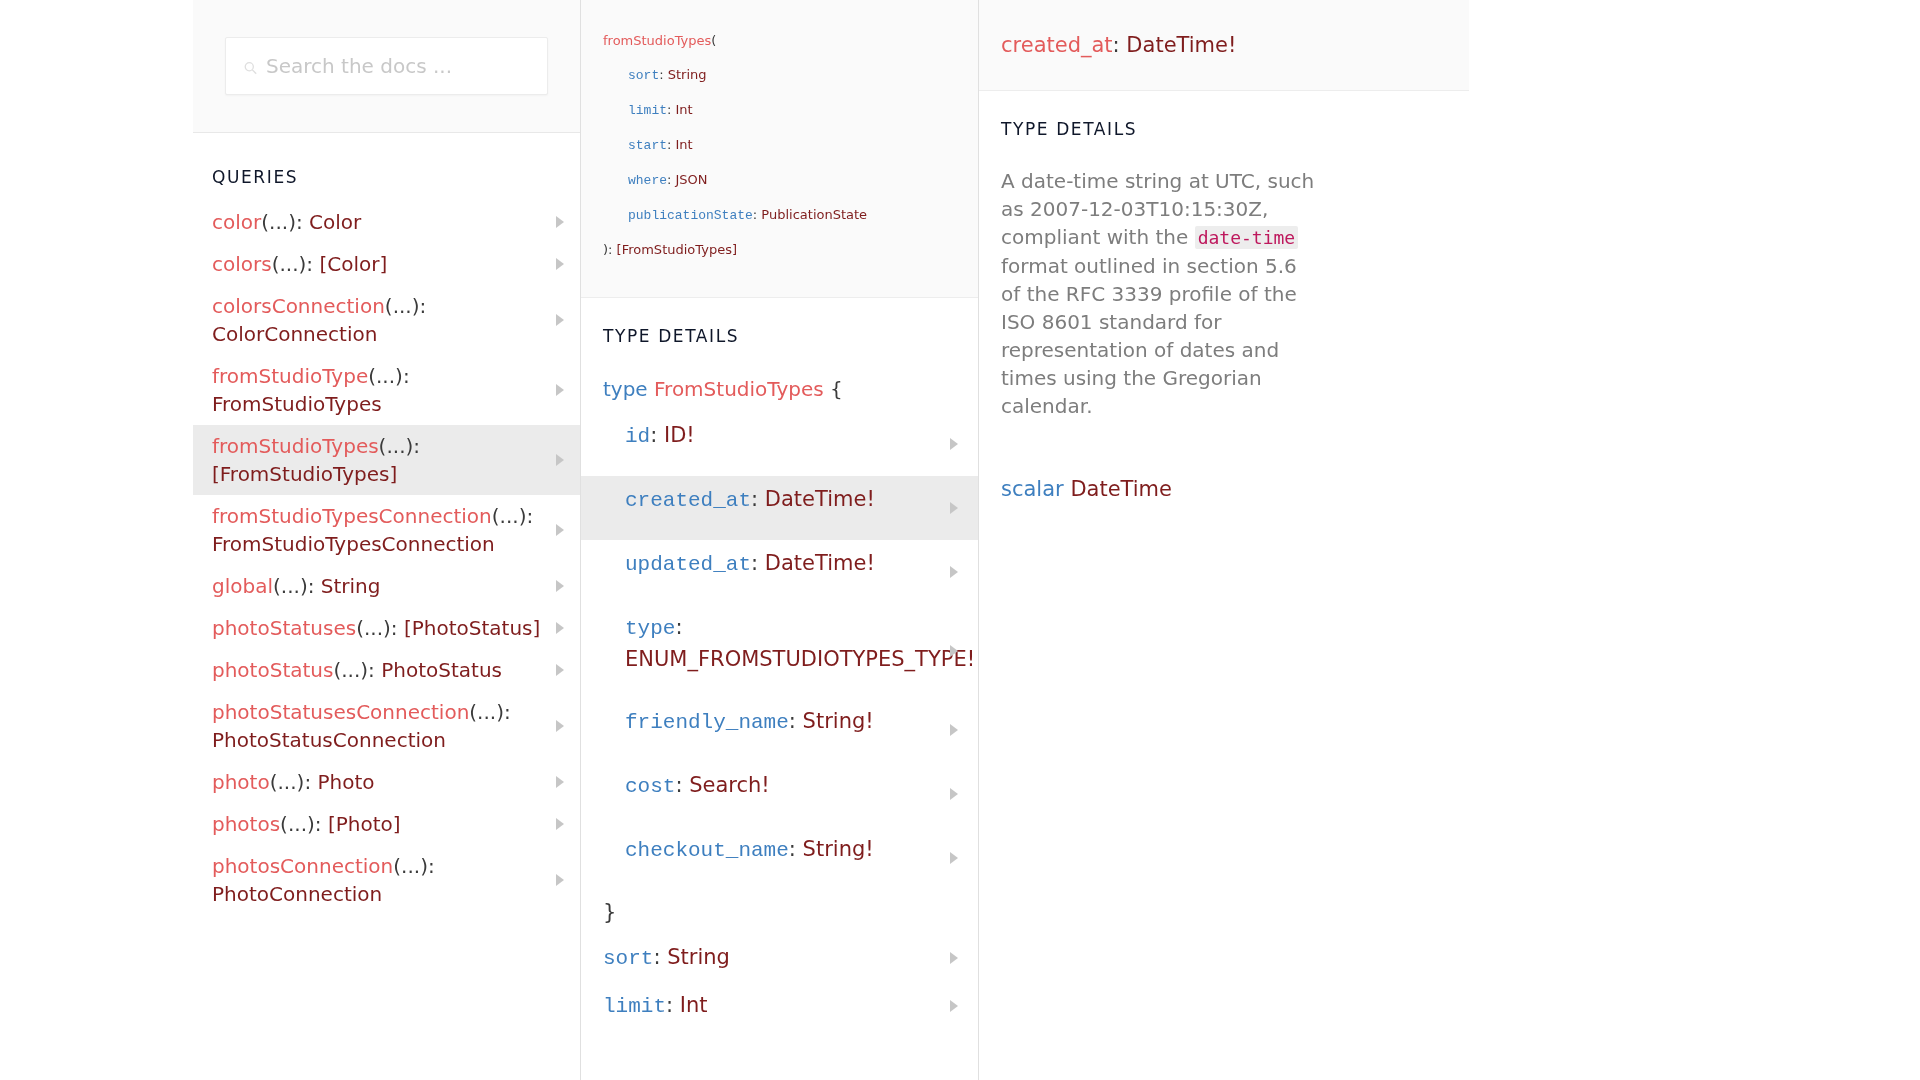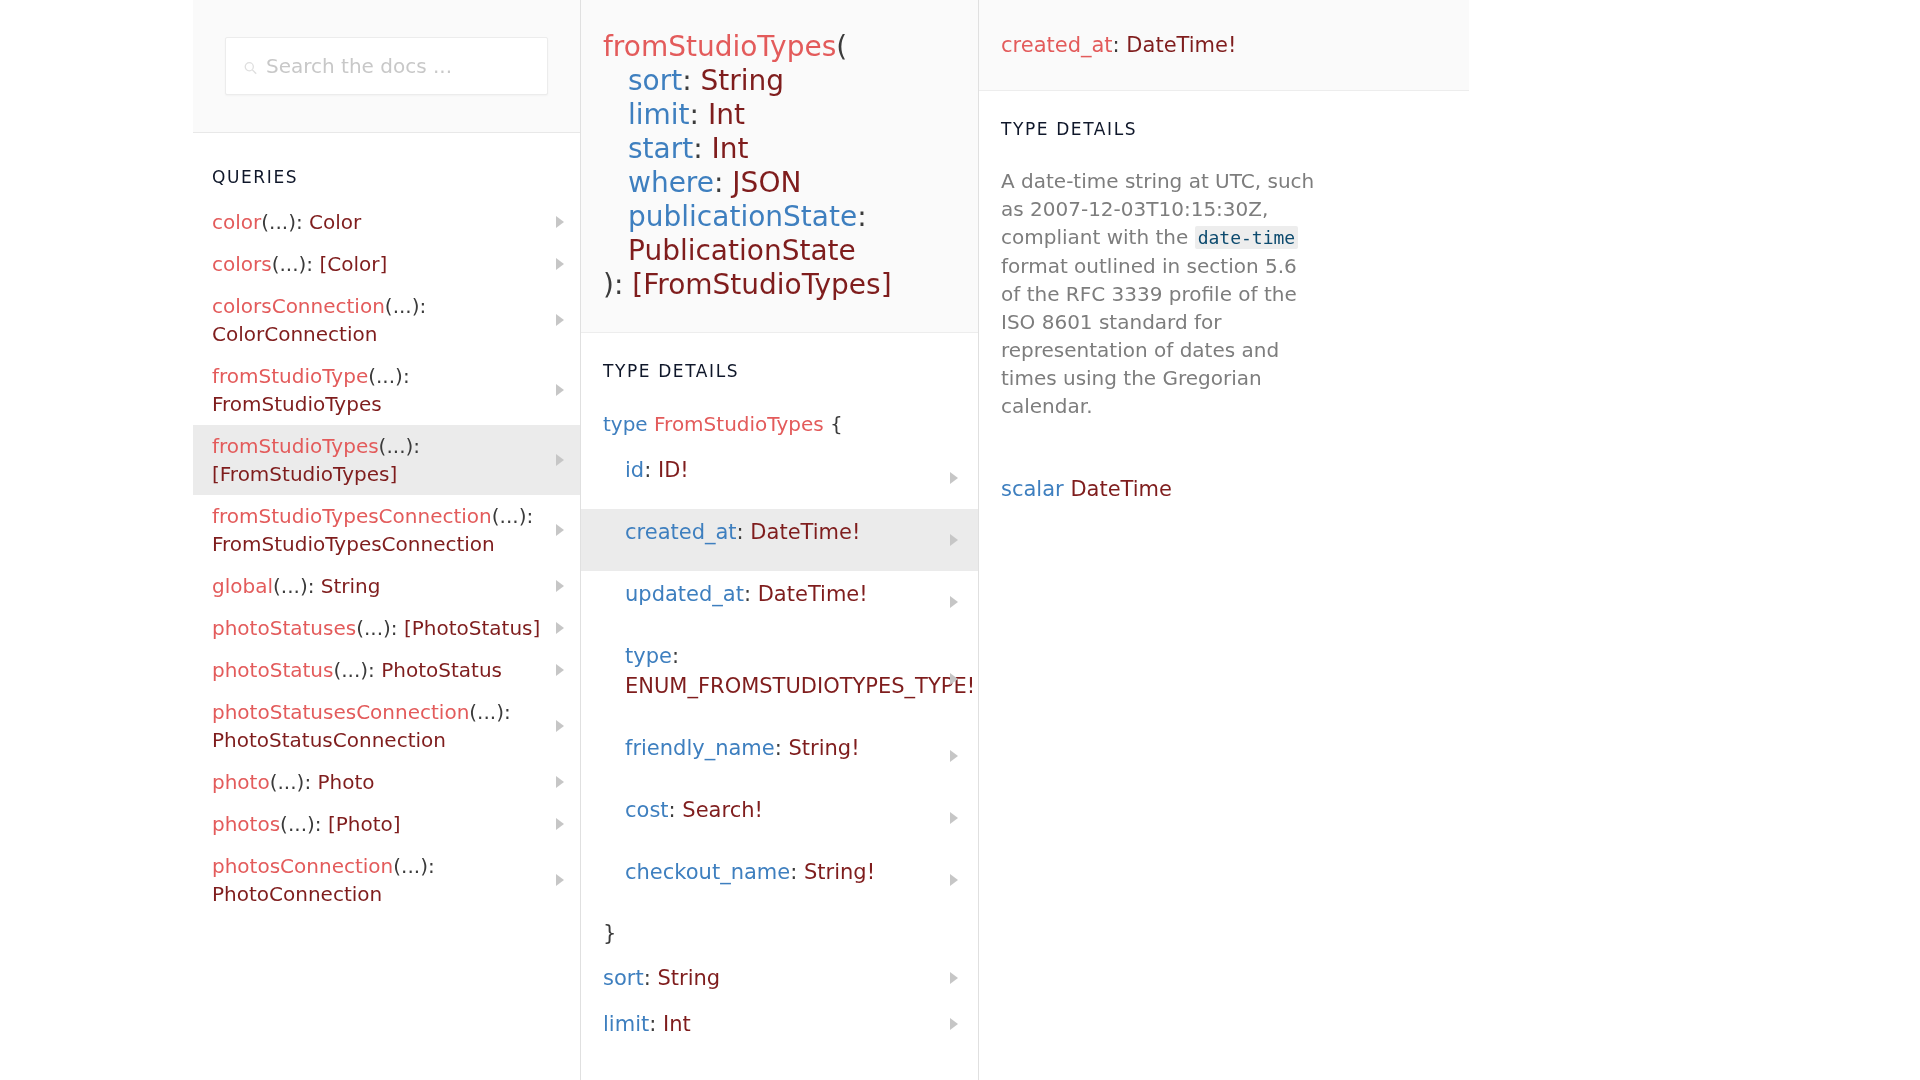--- a/index.html
+++ b/index.html
@@ -70,32 +70,32 @@
     position:absolute; right:16px; top:50%;
     transform:translateY(-50%);
     width:0; height:0;
     border-left:8px solid #c6c6c6;
     border-top:6px solid transparent;
     border-bottom:6px solid transparent;
   }
 
   
   .t-field  { color:#e35b5b; }    
-  .t-arg    { color:#3e7fbf; }    
+  .t-arg    { color:#3e7fbf;font-family:Liberation Mono, monospace; }    
   .t-type   { color:#7f1d1d; }    
   .t-punc   { color:#3b3b3b; }    
   .t-kw     { color:#3e7fbf; }    
   .t-tname  { color:#e35b5b; }    
 
   
   .sig-block {
     background:#fafafa;
     border-bottom:1px solid #ededed;
-    padding:30px 22px 30px 22px;
-    font-size:28px; line-height:34px;
+    padding:24px 22px 30px 22px;
+    font-size:13px; line-height:34px;
   }
   .sig-indent { padding-left:25px; }
 
   .type-details-head { padding:28px 0 0 22px; }
   .type-decl { padding:28px 0 0 22px; font-size:20px; line-height:30px; }
   .field-list { padding-top:8px; }
   .field-row {
     position:relative;
     padding:8px 44px 24px 44px;
     font-size:21px; line-height:30px;
@@ -136,21 +136,21 @@
     font-size:21px; line-height:30px;
   }
   .scalar-td-head { padding:28px 0 0 22px; }
   .scalar-desc {
     padding:28px 22px 0 22px;
     font-size:20px; line-height:28px;
     color:#7d7d7d; max-width:360px;
   }
   code.inline {
     font-family:"DejaVu Sans Mono","Liberation Mono",monospace;
-    background:#ededed; color:#0c4a6e;
+    background:#ededed; color:#be185d;
     font-size:18px; padding:1px 3px; border-radius:2px;
   }
   .scalar-decl { padding:54px 0 0 22px; font-size:21px; line-height:30px; }
 </style>
 </head>
 <body>
 
 <div class="app">
 
   <div class="gutter-left"></div>

